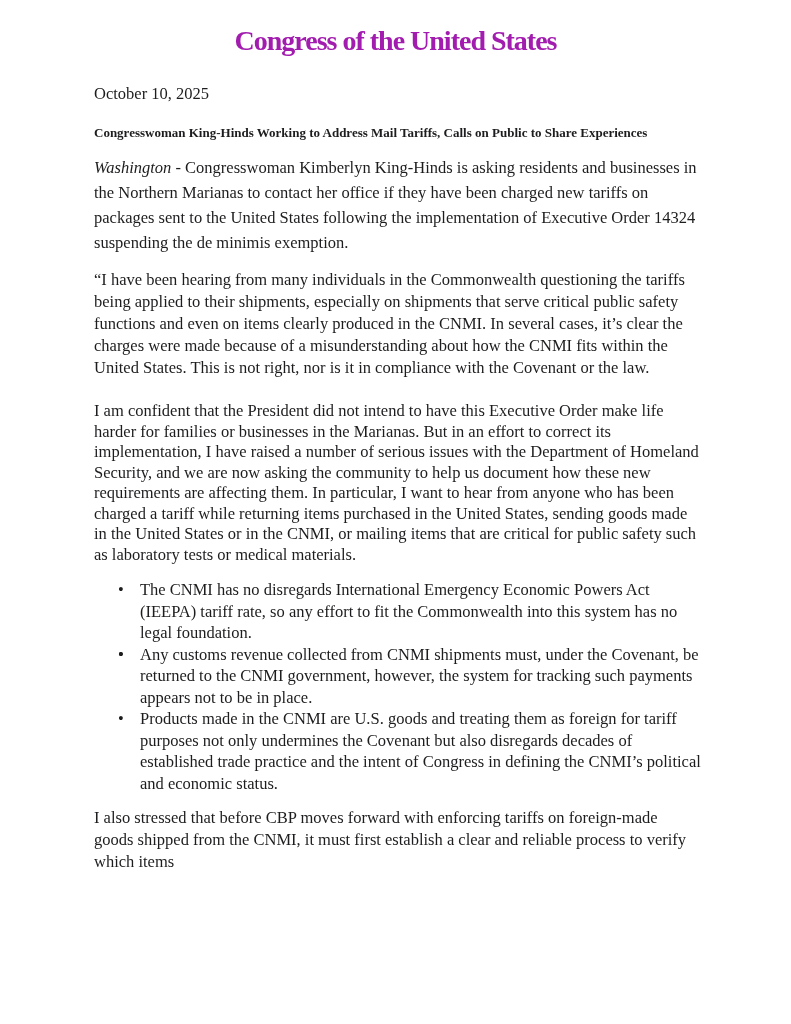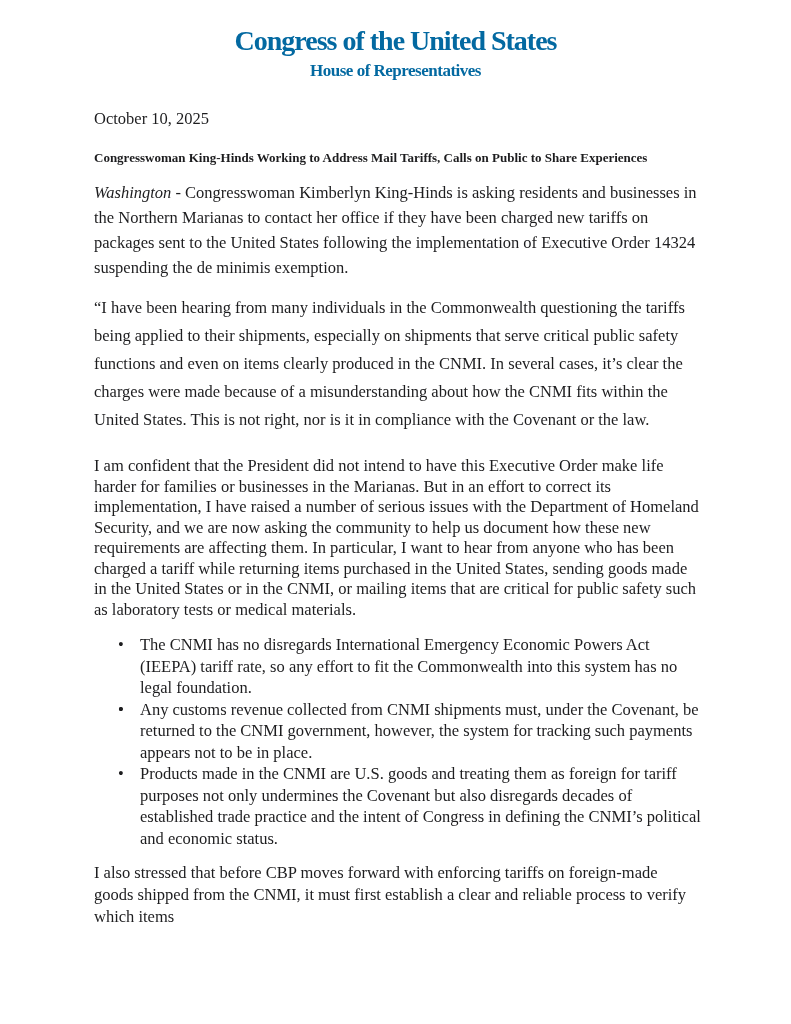--- a/index.html
+++ b/index.html
@@ -51,21 +51,21 @@
     font-weight: normal;
   }
   .headline {
     margin: 16px 0 0 0;
     font-size: 13px;
     font-weight: bold;
     line-height: 25px;
   }
   .p1 { margin: 10px 0 0 0; line-height: 25px; }
   .p1 .lead-in { font-style: italic; text-align: right; }
-  .p2 { margin: 14px 0 16px 0; line-height: 28px; }
+  .p2 { margin: 14px 0 16px 0; line-height: 22px; }
   .p3 { margin: 22px 0 0 0; line-height: 20.5px; }
   .p4 { margin: 15px 0 0 0; line-height: 21.5px; }
   .bullets {
     margin: 14px 0 0 0;
     padding: 0;
     list-style: none;
   }
   .bullets li {
     position: relative;
     padding-left: 46px;
@@ -76,23 +76,22 @@
     left: 24px;
     top: 0;
   }
   .p5 { margin: 13px 0 0 0; line-height: 22px; }
 </style>
 </head>
 <body>
 
 <div class="page">
 
-  <header class="letterhead" style="color: #0369a1;">
+  <header class="letterhead" style="color: #a21caf;">
     <div class="letterhead-line1">Congress of the United States</div>
-    <div class="letterhead-line2">House of Representatives</div>
   </header>
 
   <main class="content">
 
     <p class="date">October 10, 2025</p>
 
     <h1 class="headline">Congresswoman King-Hinds Working to Address Mail Tariffs, Calls on Public to Share Experiences</h1>
 
     <p class="p1"><span class="lead-in">Washington</span><span> - Congresswoman Kimberlyn King-Hinds is asking residents and businesses in the Northern Marianas to contact her office if they have been charged new tariffs on packages sent to the United States following the implementation of Executive Order 14324 suspending the de minimis exemption.</span></p>
 

